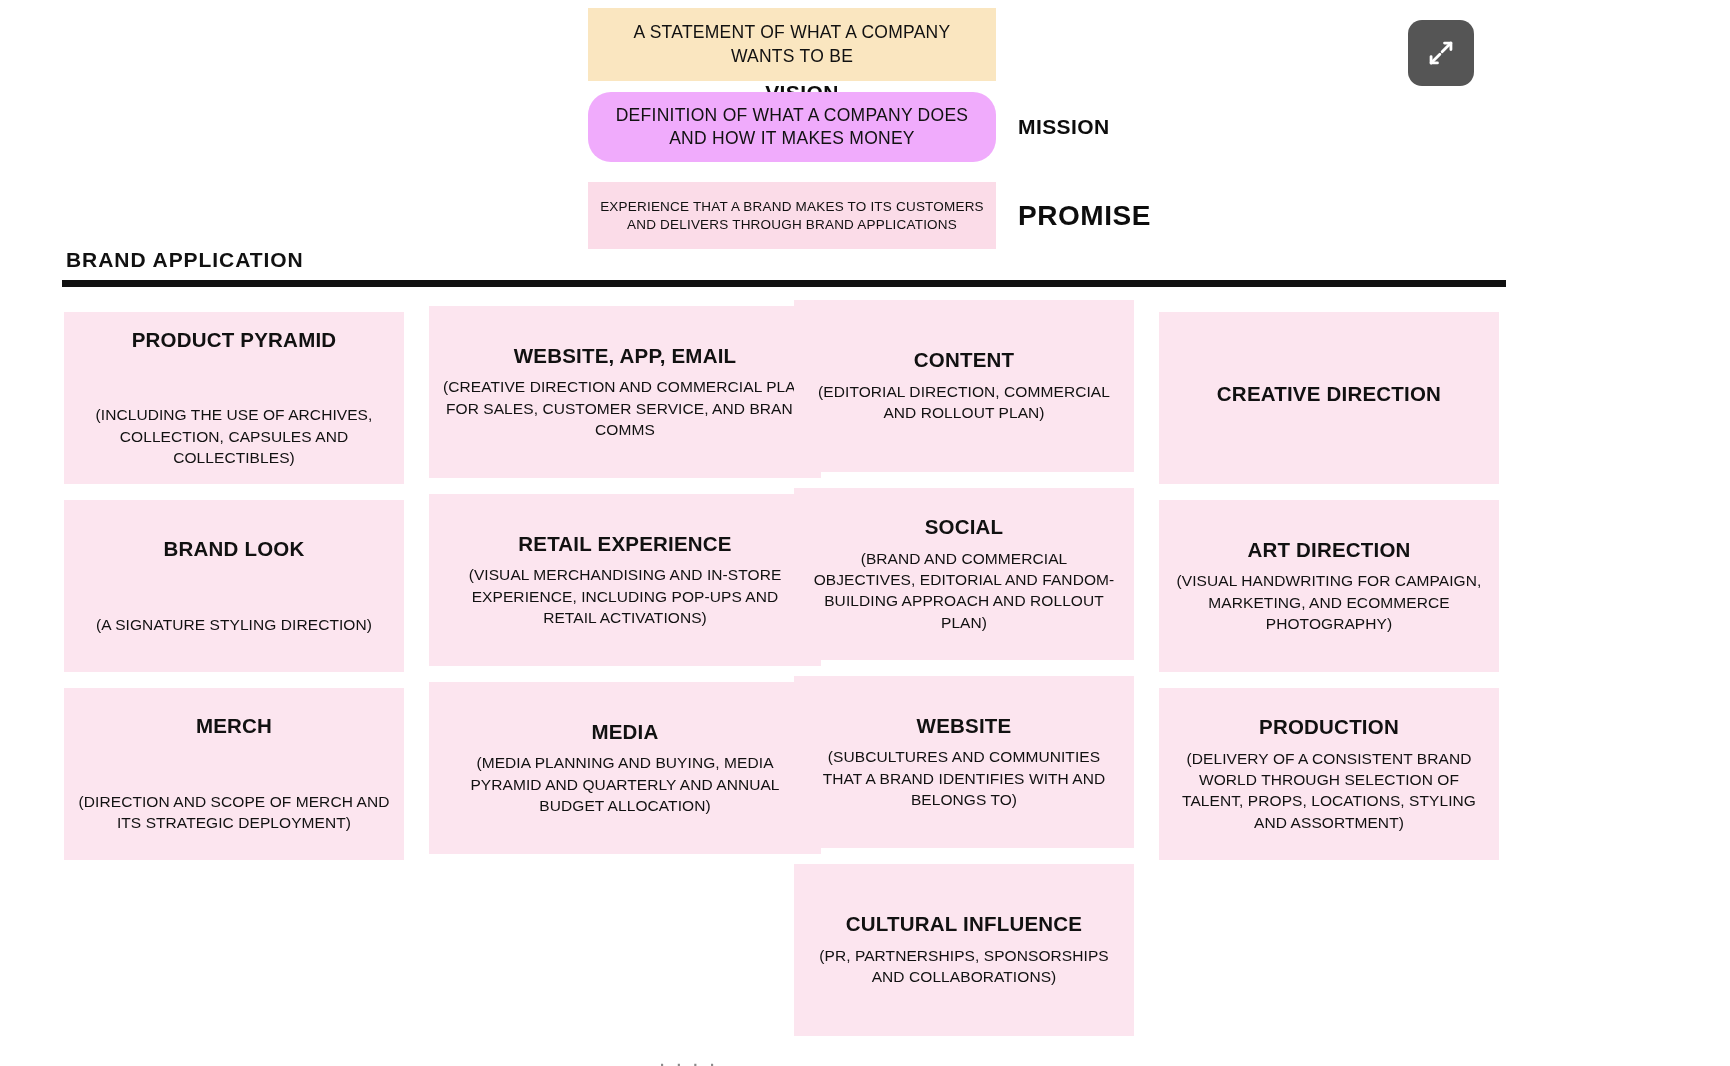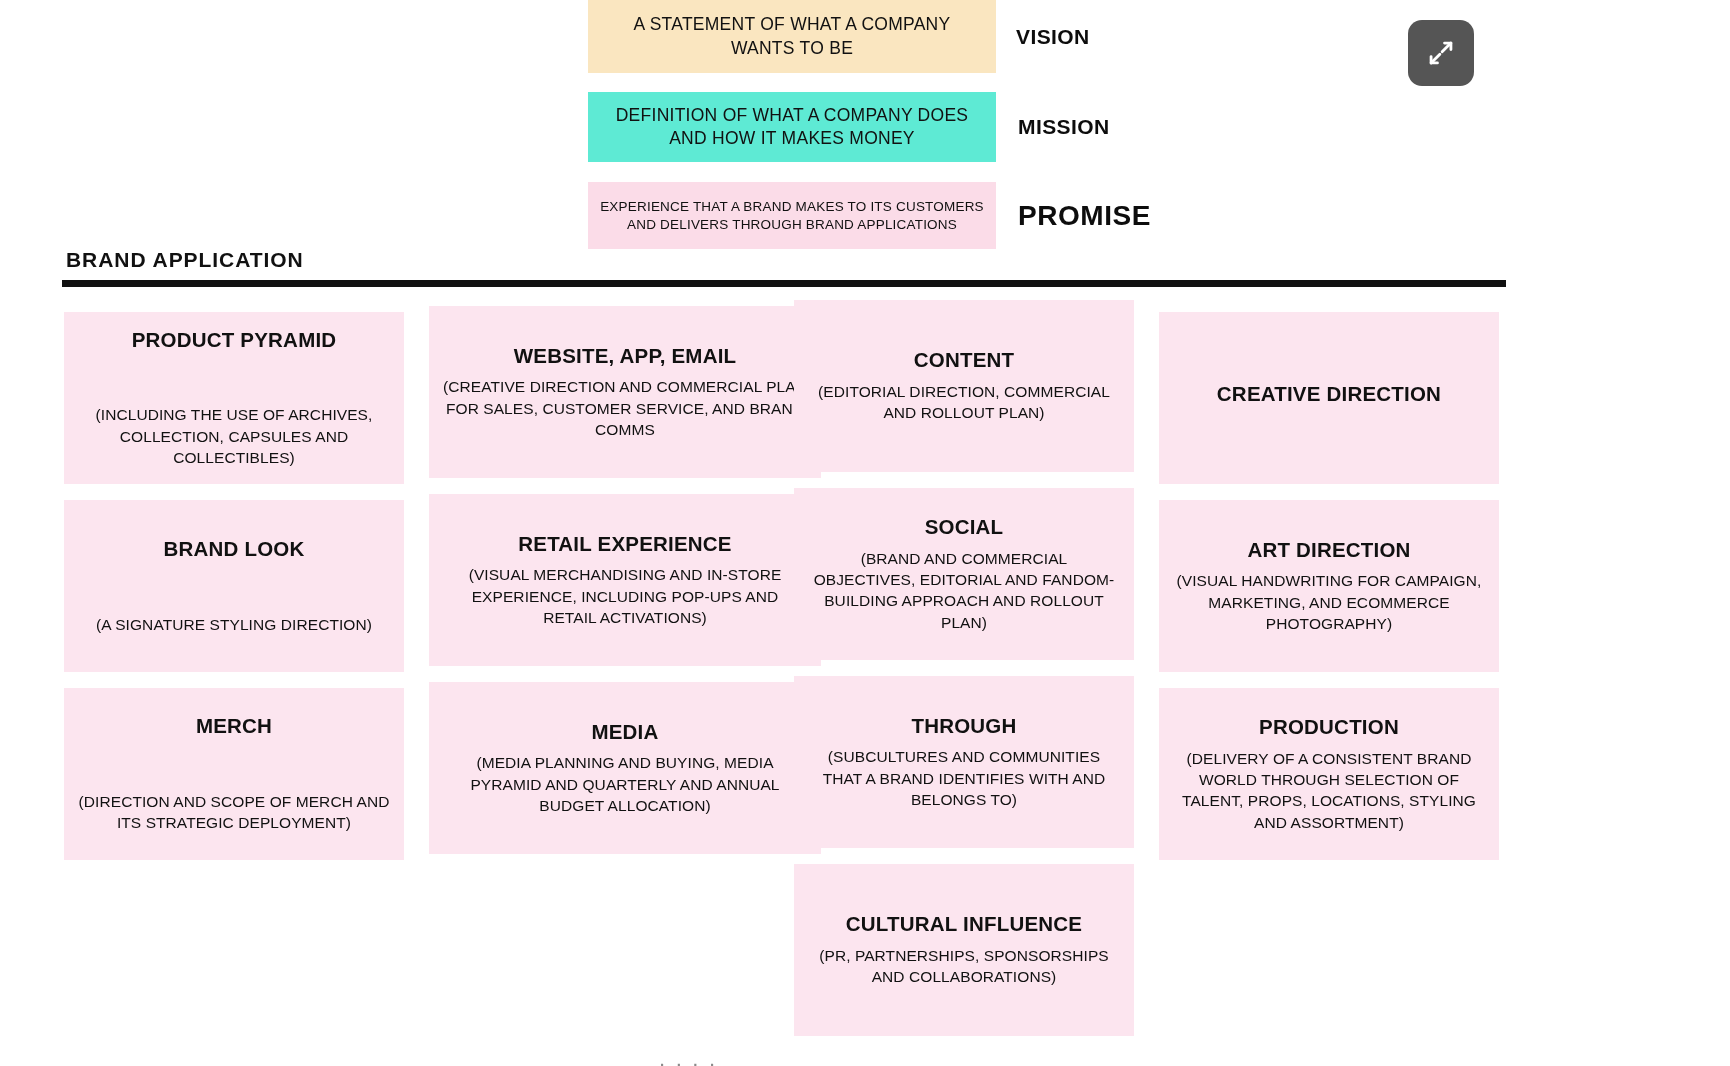--- a/index.html
+++ b/index.html
@@ -51,35 +51,36 @@
 
   .pyr-label {
     font-weight: bold;
     color: #0d0d0d;
     letter-spacing: 0.02em;
     white-space: nowrap;
     text-align: center;
   }
 
   
-  .row-vision { left: 588px; top: 0px; }
+  .row-vision { left: 588px; top: 8px; flex-direction: column; }
   .row-vision .pyr-band {
     width: 408px;
     height: 73px;
     background: #fae6c0;
   }
   .row-vision .band-text { font-size: 17.5px; }
   .row-vision .pyr-label { font-size: 21px; margin-left: 20px; }
 
   
   .row-mission { left: 588px; top: 92px; }
   .row-mission .pyr-band {
     width: 408px;
     height: 70px;
-    background: #5eead4;
+    background: #f0abfc;
+    border-radius: 23px;
   }
   .row-mission .band-text { font-size: 17.5px; }
   .row-mission .pyr-label { font-size: 21px; margin-left: 22px; }
 
   
   .row-promise { left: 588px; top: 182px; }
   .row-promise .pyr-band {
     width: 408px;
     height: 67px;
     background: #fbdce8;
@@ -279,21 +280,21 @@
       <div class="card-title">MERCH</div>
       <div class="card-desc">(DIRECTION AND SCOPE OF MERCH AND ITS STRATEGIC DEPLOYMENT)</div>
     </div>
 
     <div class="card col-2 row-c">
       <div class="card-title">MEDIA</div>
       <div class="card-desc">(MEDIA PLANNING AND BUYING, MEDIA PYRAMID AND QUARTERLY AND ANNUAL BUDGET ALLOCATION)</div>
     </div>
 
     <div class="card col-3 row-c shift-up">
-      <div class="card-title">THROUGH</div>
+      <div class="card-title">WEBSITE</div>
       <div class="card-desc">(SUBCULTURES AND COMMUNITIES THAT A BRAND IDENTIFIES WITH AND BELONGS TO)</div>
     </div>
 
     <div class="card col-4 row-c shift-down">
       <div class="card-title">PRODUCTION</div>
       <div class="card-desc">(DELIVERY OF A CONSISTENT BRAND WORLD THROUGH SELECTION OF TALENT, PROPS, LOCATIONS, STYLING AND ASSORTMENT)</div>
     </div>
 
     <div class="card col-3 row-d shift-up">
       <div class="card-title">CULTURAL INFLUENCE</div>

